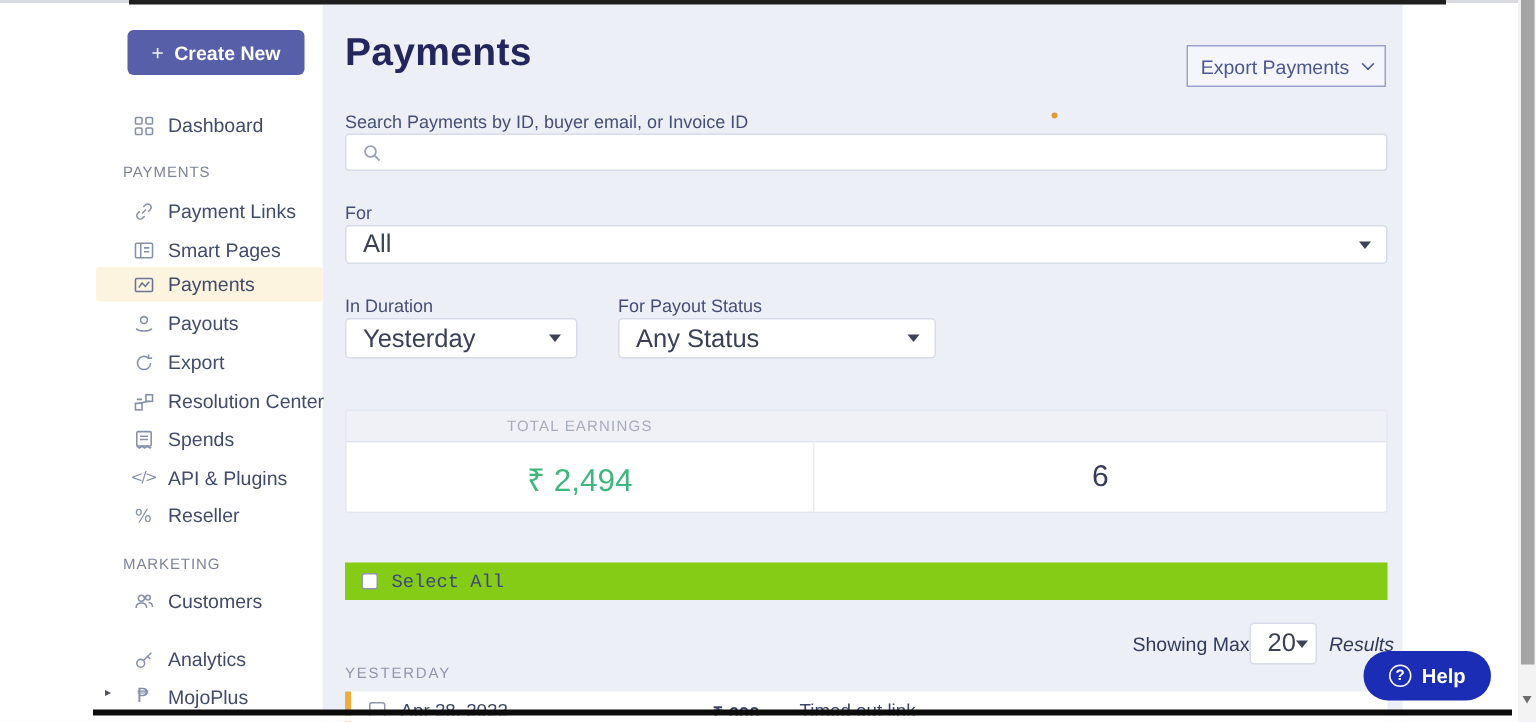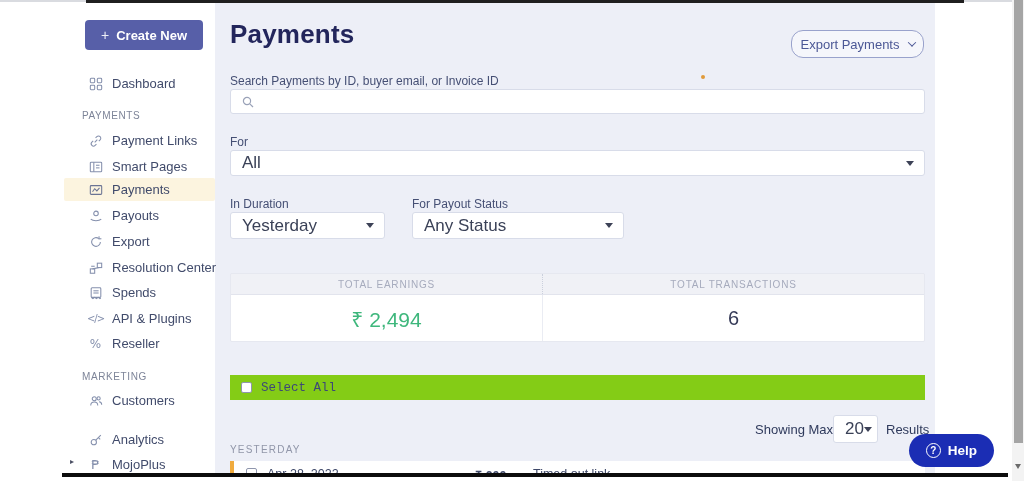--- a/index.html
+++ b/index.html
@@ -21,21 +21,21 @@
   .s-item.active { left:64px; width:151px; padding-left:24px; height:23px; background:#fcf4df; border-radius:2px; }
   .s-head { position:absolute; left:82px; font-size:10px; letter-spacing:.6px; color:#7d8498; }
   .s-icon { width:15px; height:15px; display:inline-flex; align-items:center; justify-content:center; color:#8590ad; flex:0 0 15px; }
   .glyph-icon { font-family:"DejaVu Sans", sans-serif; font-size:10px; color:#8590ad; letter-spacing:-1px; }
   .expander { position:absolute; left:70px; top:455px; font-size:8px; color:#4a4f63; }
 
   
   .main { position:absolute; left:215px; top:3px; width:720px; height:474px; background:#edeff7; z-index:1; }
   .gutter { position:absolute; left:935px; top:3px; width:77px; height:478px; background:#fff; }
   .page-title { position:absolute; left:15px; top:16px; font-size:26px; font-weight:bold; color:#23265c; letter-spacing:.2px; }
-  .export-btn { position:absolute; left:576px; top:27px; width:133px; height:28px; border:1px solid #99a2cc; border-radius:12px;
+  .export-btn { position:absolute; left:576px; top:27px; width:133px; height:28px; border:1px solid #99a2cc; border-radius:0;
     background:rgba(255,255,255,.45); color:#4b5795; font-size:13px; display:flex; align-items:center; justify-content:center; gap:9px; cursor:pointer; }
   .chev { width:6px; height:6px; border-right:1.5px solid #4b5795; border-bottom:1.5px solid #4b5795; transform:rotate(45deg) translate(-1px,-1px); }
 
   .f-label { position:absolute; font-size:12px; color:#454f74; }
   .orange-dot { position:absolute; left:486px; top:72px; width:4px; height:4px; border-radius:50%; background:#e09a3a; }
 
   .search-box { position:absolute; left:15px; top:86px; width:695px; height:25px; background:#fff; border:1px solid #d8dce9; border-radius:3px; display:flex; align-items:center; padding-left:9px; }
   .search-box input { border:none; outline:none; flex:1; height:100%; font-size:13px; font-family:inherit; color:#3a4157; background:transparent; margin-left:7px; }
 
   .select { position:absolute; background:#fff; border:1px solid #d8dce9; border-radius:3px; display:flex; align-items:center;
@@ -55,21 +55,21 @@
   .earnings { font-size:21px; color:#3eb77c; }
   .txns { font-size:20px; color:#373c59; }
 
   
   .selectall-row { position:absolute; left:15px; top:372px; width:695px; height:25px; background:#84cc16; display:flex; align-items:center; padding-left:11px; gap:9px;font-family:Liberation Mono, monospace; }
   .cb { width:11px; height:11px; border:1px solid #8f96ad; border-radius:2px; background:#fff; flex:0 0 11px; }
   .selectall-label { font-size:12.5px; color:#3d4877; }
 
   .showing-max { position:absolute; left:540px; top:419px; font-size:13px; color:#2f3a5c; }
   .max-select { left:618px; top:412px; width:45px; height:28px; }
-  .results { position:absolute; left:671px; top:419px; font-size:13px; color:#2f3a5c; }
+  .results { position:absolute; left:671px; top:419px; font-size:13px; color:#2f3a5c;font-style:italic; }
 
   .group-label { position:absolute; left:15px; top:441px; font-size:10px; letter-spacing:1.2px; color:#9196a9; }
 
   .row { position:absolute; left:15px; top:458px; width:695px; height:22px; background:#fff; border-left:4px solid #f0ab3e; display:flex; align-items:flex-start; }
   .row .cb { margin:7px 0 0 12px; }
   .row-date { position:absolute; left:33px; top:6px; font-size:12.5px; color:#3e4868; }
   .row-amount { position:absolute; left:241px; top:6px; font-size:12.5px; font-weight:bold; color:#3e4868; }
   .row-status { position:absolute; left:299px; top:6px; font-size:12.5px; color:#3e4868; }
 
   
@@ -122,21 +122,20 @@
 
   <div class="f-label" style="left:197px; top:194px;">For Payout Status</div>
   <div class="select" style="left:197px; top:209px; width:212px; height:27px;">
     <span class="val">Any Status</span>
     <span class="caret"></span>
   </div>
 
   <div class="summary">
     <div class="sum-head">
       <div class="cell-l">TOTAL EARNINGS</div>
-      <div class="cell-r">TOTAL TRANSACTIONS</div>
     </div>
     <div class="sum-vals">
       <div class="cell-l earnings">₹ 2,494</div>
       <div class="cell-r txns">6</div>
     </div>
   </div>
 
   <div class="selectall-row">
     <span class="cb"></span>
     <span class="selectall-label">Select All</span>

